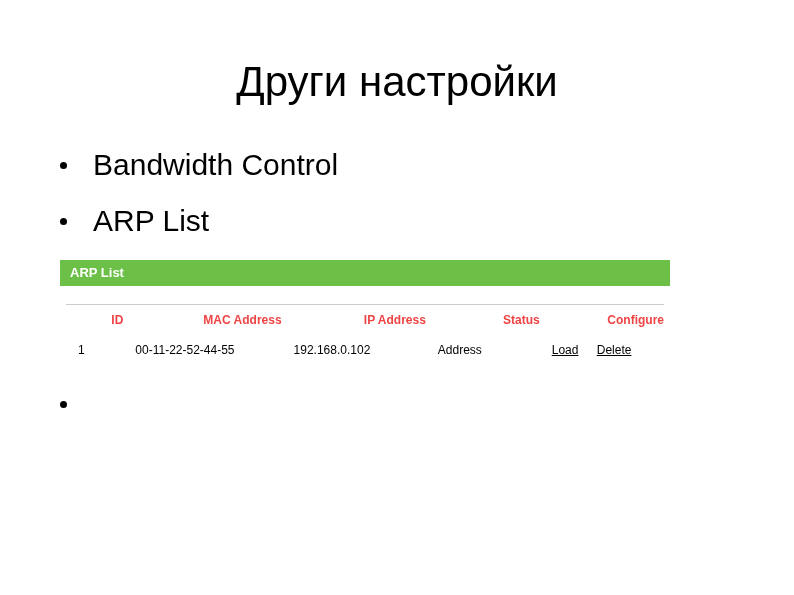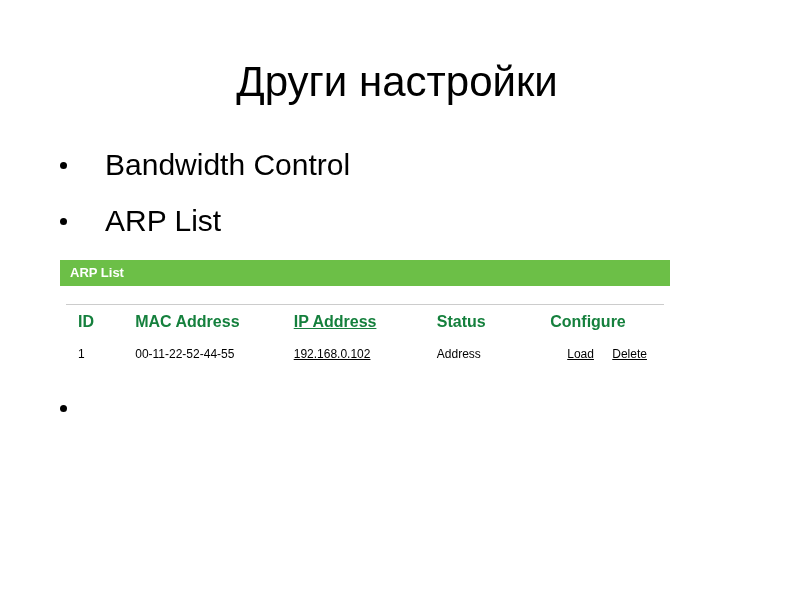--- a/index.html
+++ b/index.html
@@ -29,21 +29,20 @@
   .bullets {
     position: absolute;
     top: 148px;
     left: 60px;
     width: 640px;
   }
   .bullet-row {
     display: flex;
     align-items: center;
     margin-bottom: 22px;
-    gap: 12px;
   }
   .bullet-dot {
     width: 7px;
     height: 7px;
     background: #000;
     border-radius: 50%;
     margin-right: 26px;
     flex-shrink: 0;
   }
   .bullet-text {
@@ -69,42 +68,41 @@
   .arp-divider {
     height: 1px;
     background: #ccc;
     margin: 0 6px;
   }
   .arp-table {
     width: 100%;
     border-collapse: collapse;
   }
   .arp-table th {
-    text-align: left;
+    text-align: right;
     font-weight: bold;
-    font-size: 16px;
+    font-size: 12px;
     padding: 8px 6px 8px 6px;
-    color: #15803d;
+    color: #ef4444;
   }
   .arp-table td {
     text-align: left;
     font-size: 12px;
     padding: 8px 6px 10px 6px;
     color: #000;
   }
   .col-id    { width: 50px;  padding-left: 18px !important; }
   .col-mac   { width: 160px; margin-left: 12px; }
-  .col-ip    { width: 140px; text-decoration: underline; }
+  .col-ip    { width: 140px; }
   .col-stat  { width: 110px; }
   .col-conf  { width: 120px; }
   .link {
     color: #000;
     text-decoration: underline;
     cursor: pointer;
-    margin-left: 17px;
   }
   .link + .link {
     margin-left: 15px;
   }
 </style>
 </head>
 <body>
 
 <div class="slide">
 

